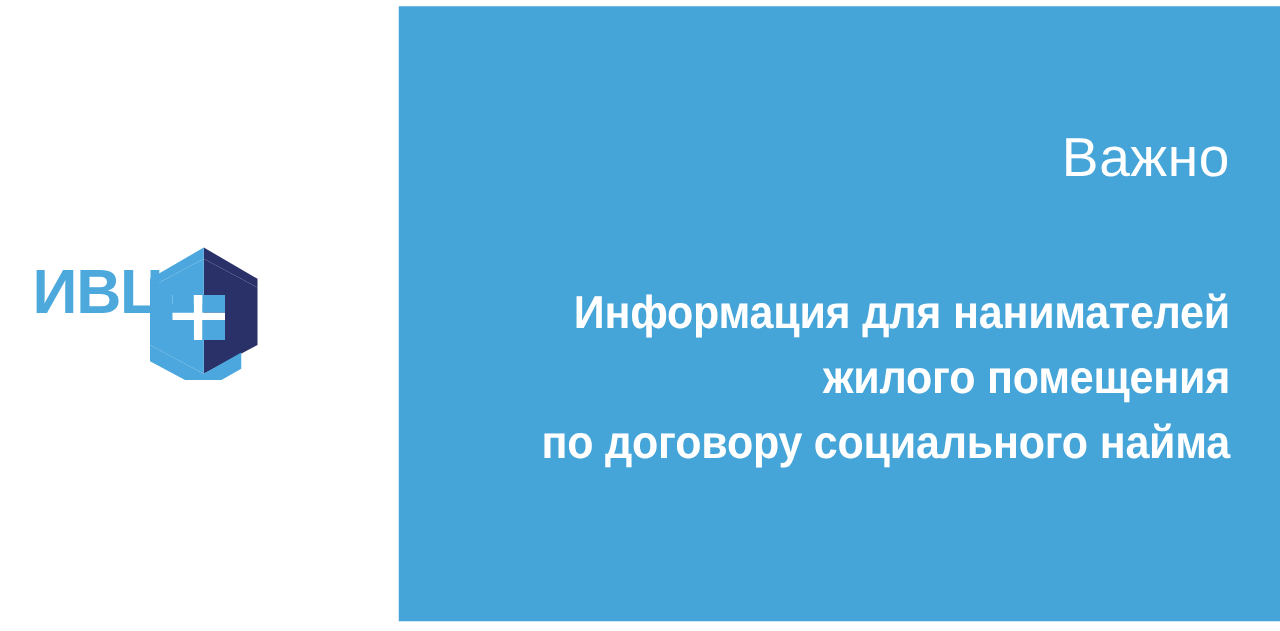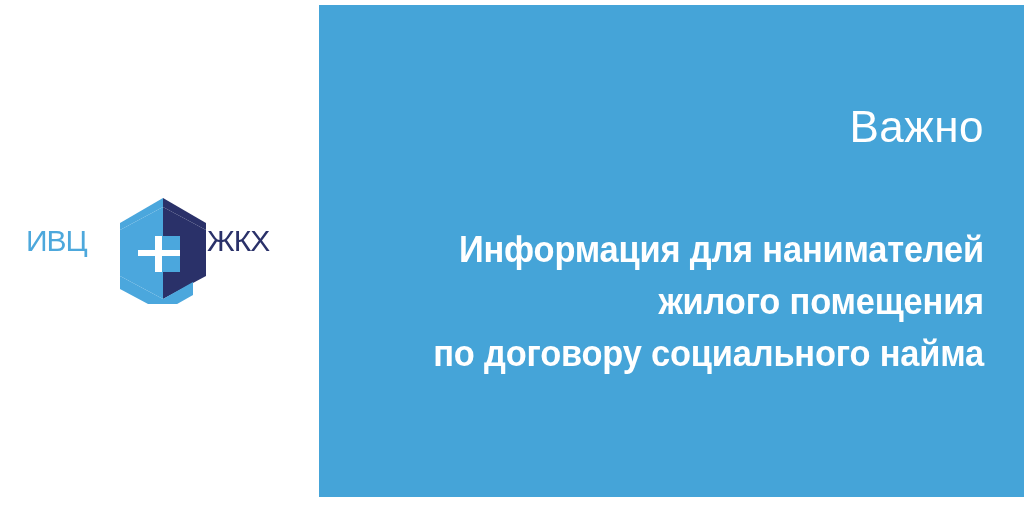--- a/index.html
+++ b/index.html
@@ -65,24 +65,24 @@
   
   #logo-lockup {
     position: absolute;
     left: 26px;
     top: 196px;
     width: 270px;
     height: 108px;
   }
   .logo-word {
     position: absolute;
-    top: 22px;
+    top: 14px;
     font-family: "Liberation Sans", sans-serif;
-    font-weight: 400;
-    font-size: 30px;
+    font-weight: 700;
+    font-size: 50px;
     line-height: 46px;
     letter-spacing: -1px;
     white-space: nowrap;
   }
   #logo-word-ivc {
     left: 0px;
     color: #4da8dc;
   }
   #logo-word-jkh {
     left: 181px;
@@ -126,14 +126,13 @@
 
     <polygon points="20,40 62,40 62,47 44,47 44,40 37,40 37,47 20,47" fill="#ffffff"></polygon>
     <rect x="37" y="40" width="7" height="36" fill="#ffffff"></rect>
     <rect x="20" y="54" width="42" height="6" fill="#ffffff"></rect>
     <polygon points="20,40 37,40 37,54 20,54" fill="#4ba7dd"></polygon>
     <polygon points="44,40 62,40 62,54 44,54" fill="#4ba7dd"></polygon>
     <polygon points="20,60 37,60 37,76 20,76" fill="#4ba7dd"></polygon>
     <polygon points="44,60 62,60 62,76 44,76" fill="#4ba7dd"></polygon>
   </svg>
 
-  <span class="logo-word" id="logo-word-jkh">ЖКХ</span>
 </div>
 
 </body></html>

